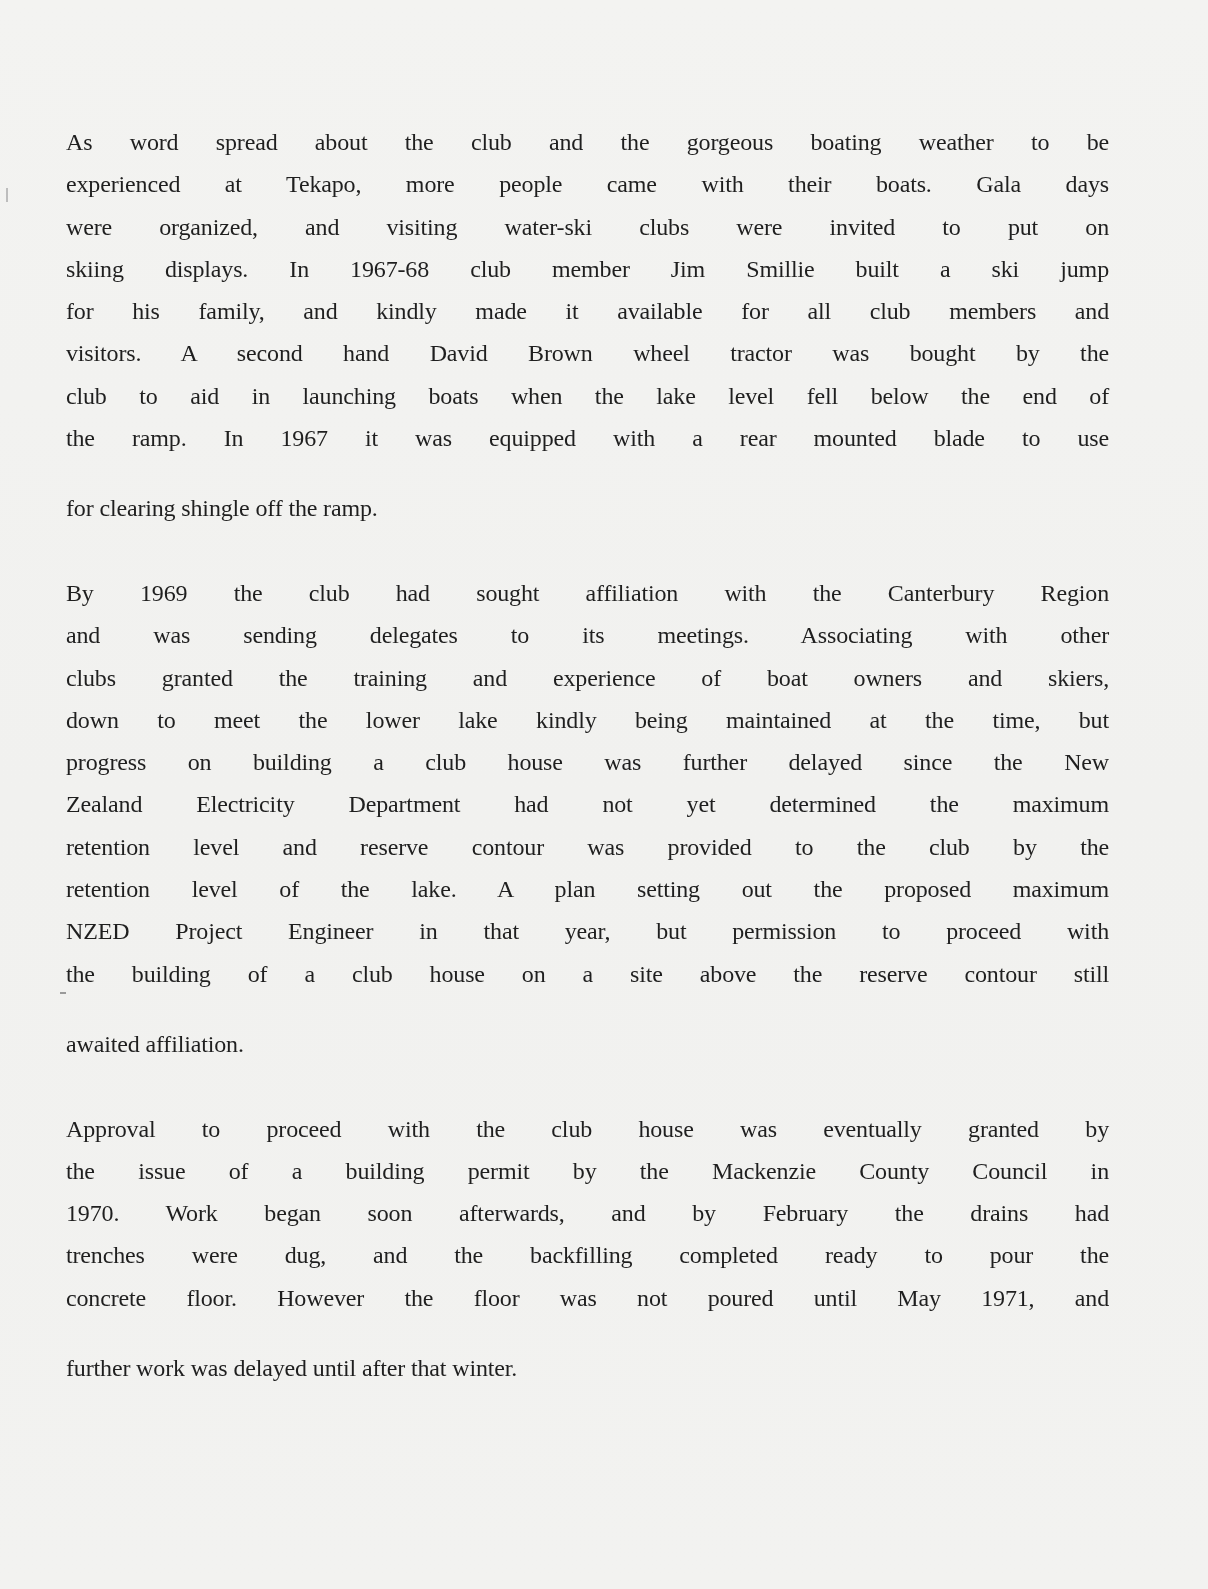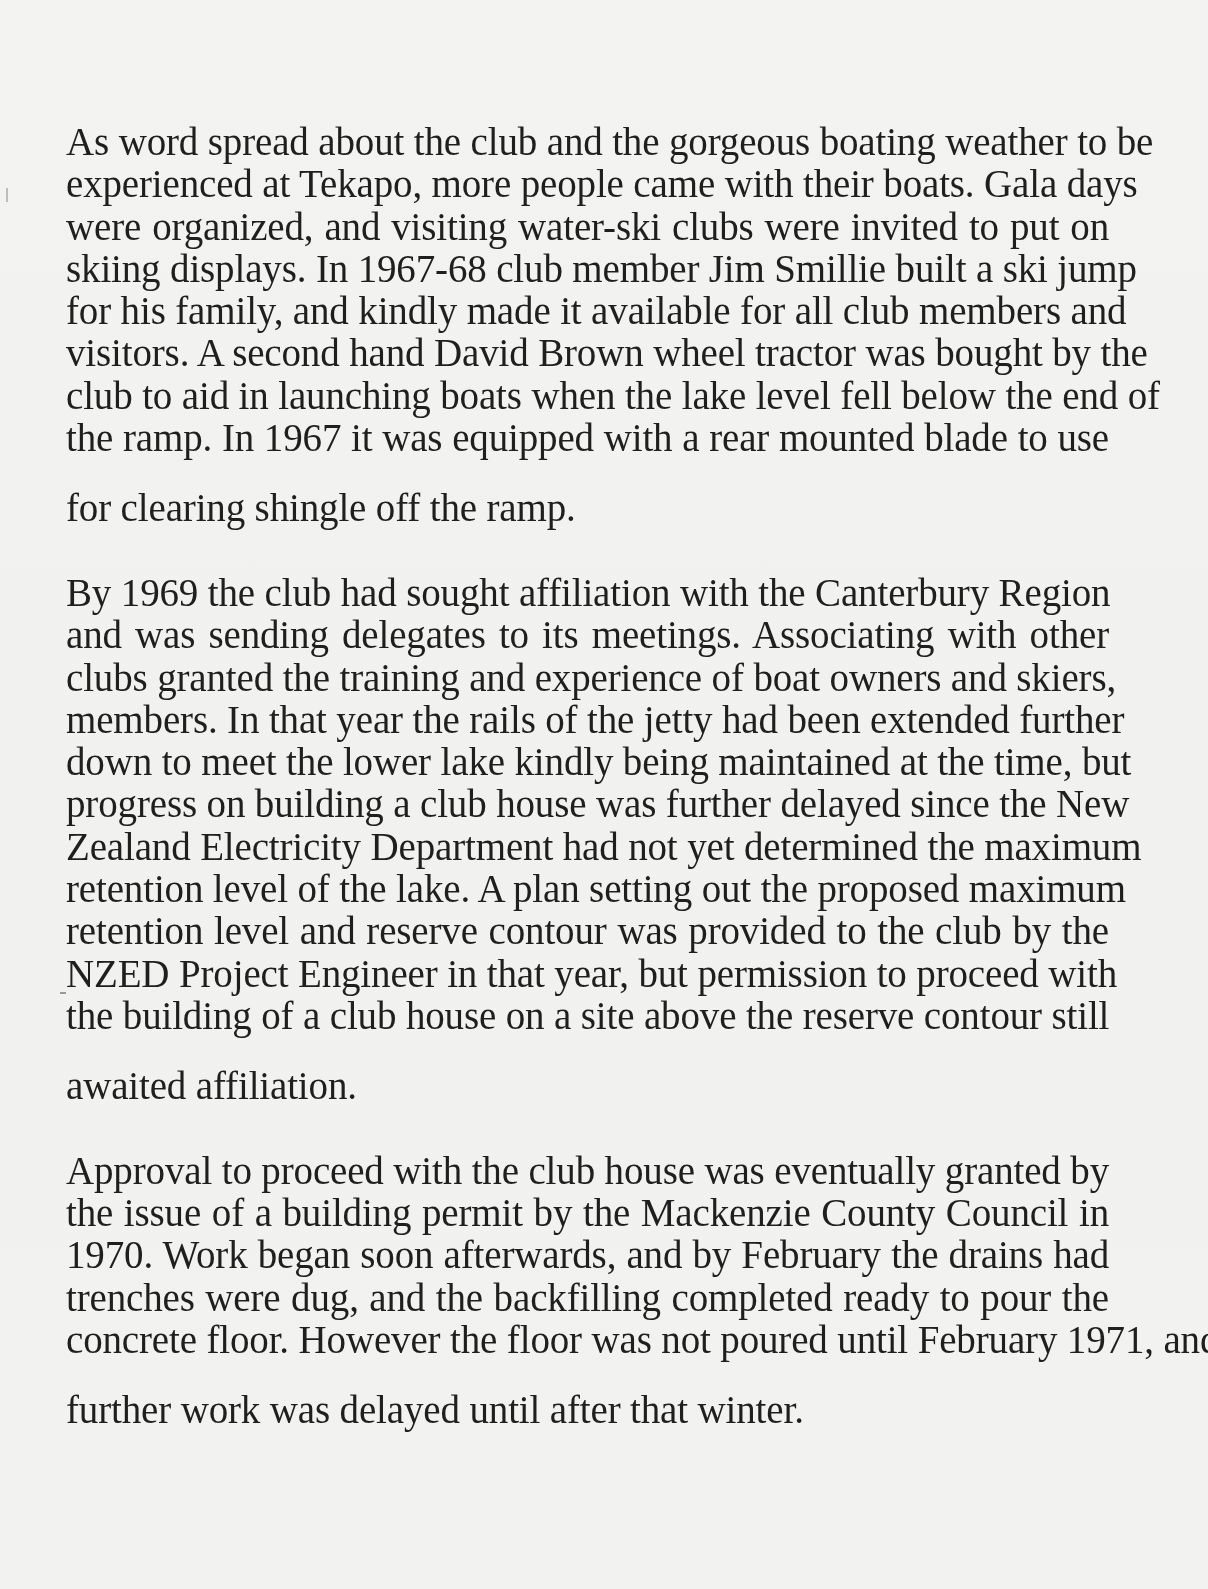--- a/index.html
+++ b/index.html
@@ -19,21 +19,21 @@
       width: 1208px;
       height: 1589px;
       background: linear-gradient(180deg, #f3f3f1 0%, #f1f1ef 50%, #f2f2f0 100%);
     }
     .content {
       position: absolute;
       left: 66px;
       top: 121px;
       width: 1043px;
       font-family: "Liberation Serif", "DejaVu Serif", serif;
-      font-size: 39px;
+      font-size: 24px;
       line-height: 42.3px;
       color: #1f1f1f;
     }
     .para {
       margin: 0 0 42.3px 0;
       text-align: justify;
       text-align-last: left;
       letter-spacing: -0.15px;
       word-spacing: 0px;
     }
@@ -73,34 +73,33 @@
       <span class="line">visitors. A second hand David Brown wheel tractor was bought by the</span>
       <span class="line">club to aid in launching boats when the lake level fell below the end of</span>
       <span class="line">the ramp. In 1967 it was equipped with a rear mounted blade to use</span>
       <span class="line last">for clearing shingle off the ramp.</span>
     </p>
 
     <p class="para">
       <span class="line">By 1969 the club had sought affiliation with the Canterbury Region</span>
       <span class="line">and was sending delegates to its meetings. Associating with other</span>
       <span class="line">clubs granted the training and experience of boat owners and skiers,</span>
-      <span class="line">members. In that year the rails of the jetty had been extended further</span>
       <span class="line">down to meet the lower lake kindly being maintained at the time, but</span>
       <span class="line">progress on building a club house was further delayed since the New</span>
       <span class="line">Zealand Electricity Department had not yet determined the maximum</span>
+      <span class="line">retention level and reserve contour was provided to the club by the</span>
       <span class="line">retention level of the lake. A plan setting out the proposed maximum</span>
-      <span class="line">retention level and reserve contour was provided to the club by the</span>
       <span class="line">NZED Project Engineer in that year, but permission to proceed with</span>
       <span class="line">the building of a club house on a site above the reserve contour still</span>
       <span class="line last">awaited affiliation.</span>
     </p>
 
     <p class="para">
       <span class="line">Approval to proceed with the club house was eventually granted by</span>
       <span class="line">the issue of a building permit by the Mackenzie County Council in</span>
       <span class="line">1970. Work began soon afterwards, and by February the drains had</span>
       <span class="line">trenches were dug, and the backfilling completed ready to pour the</span>
-      <span class="line">concrete floor. However the floor was not poured until February 1971, and</span>
+      <span class="line">concrete floor. However the floor was not poured until May 1971, and</span>
       <span class="line last">further work was delayed until after that winter.</span>
     </p>
 
   </div>
 </div>
 
 </body></html>

